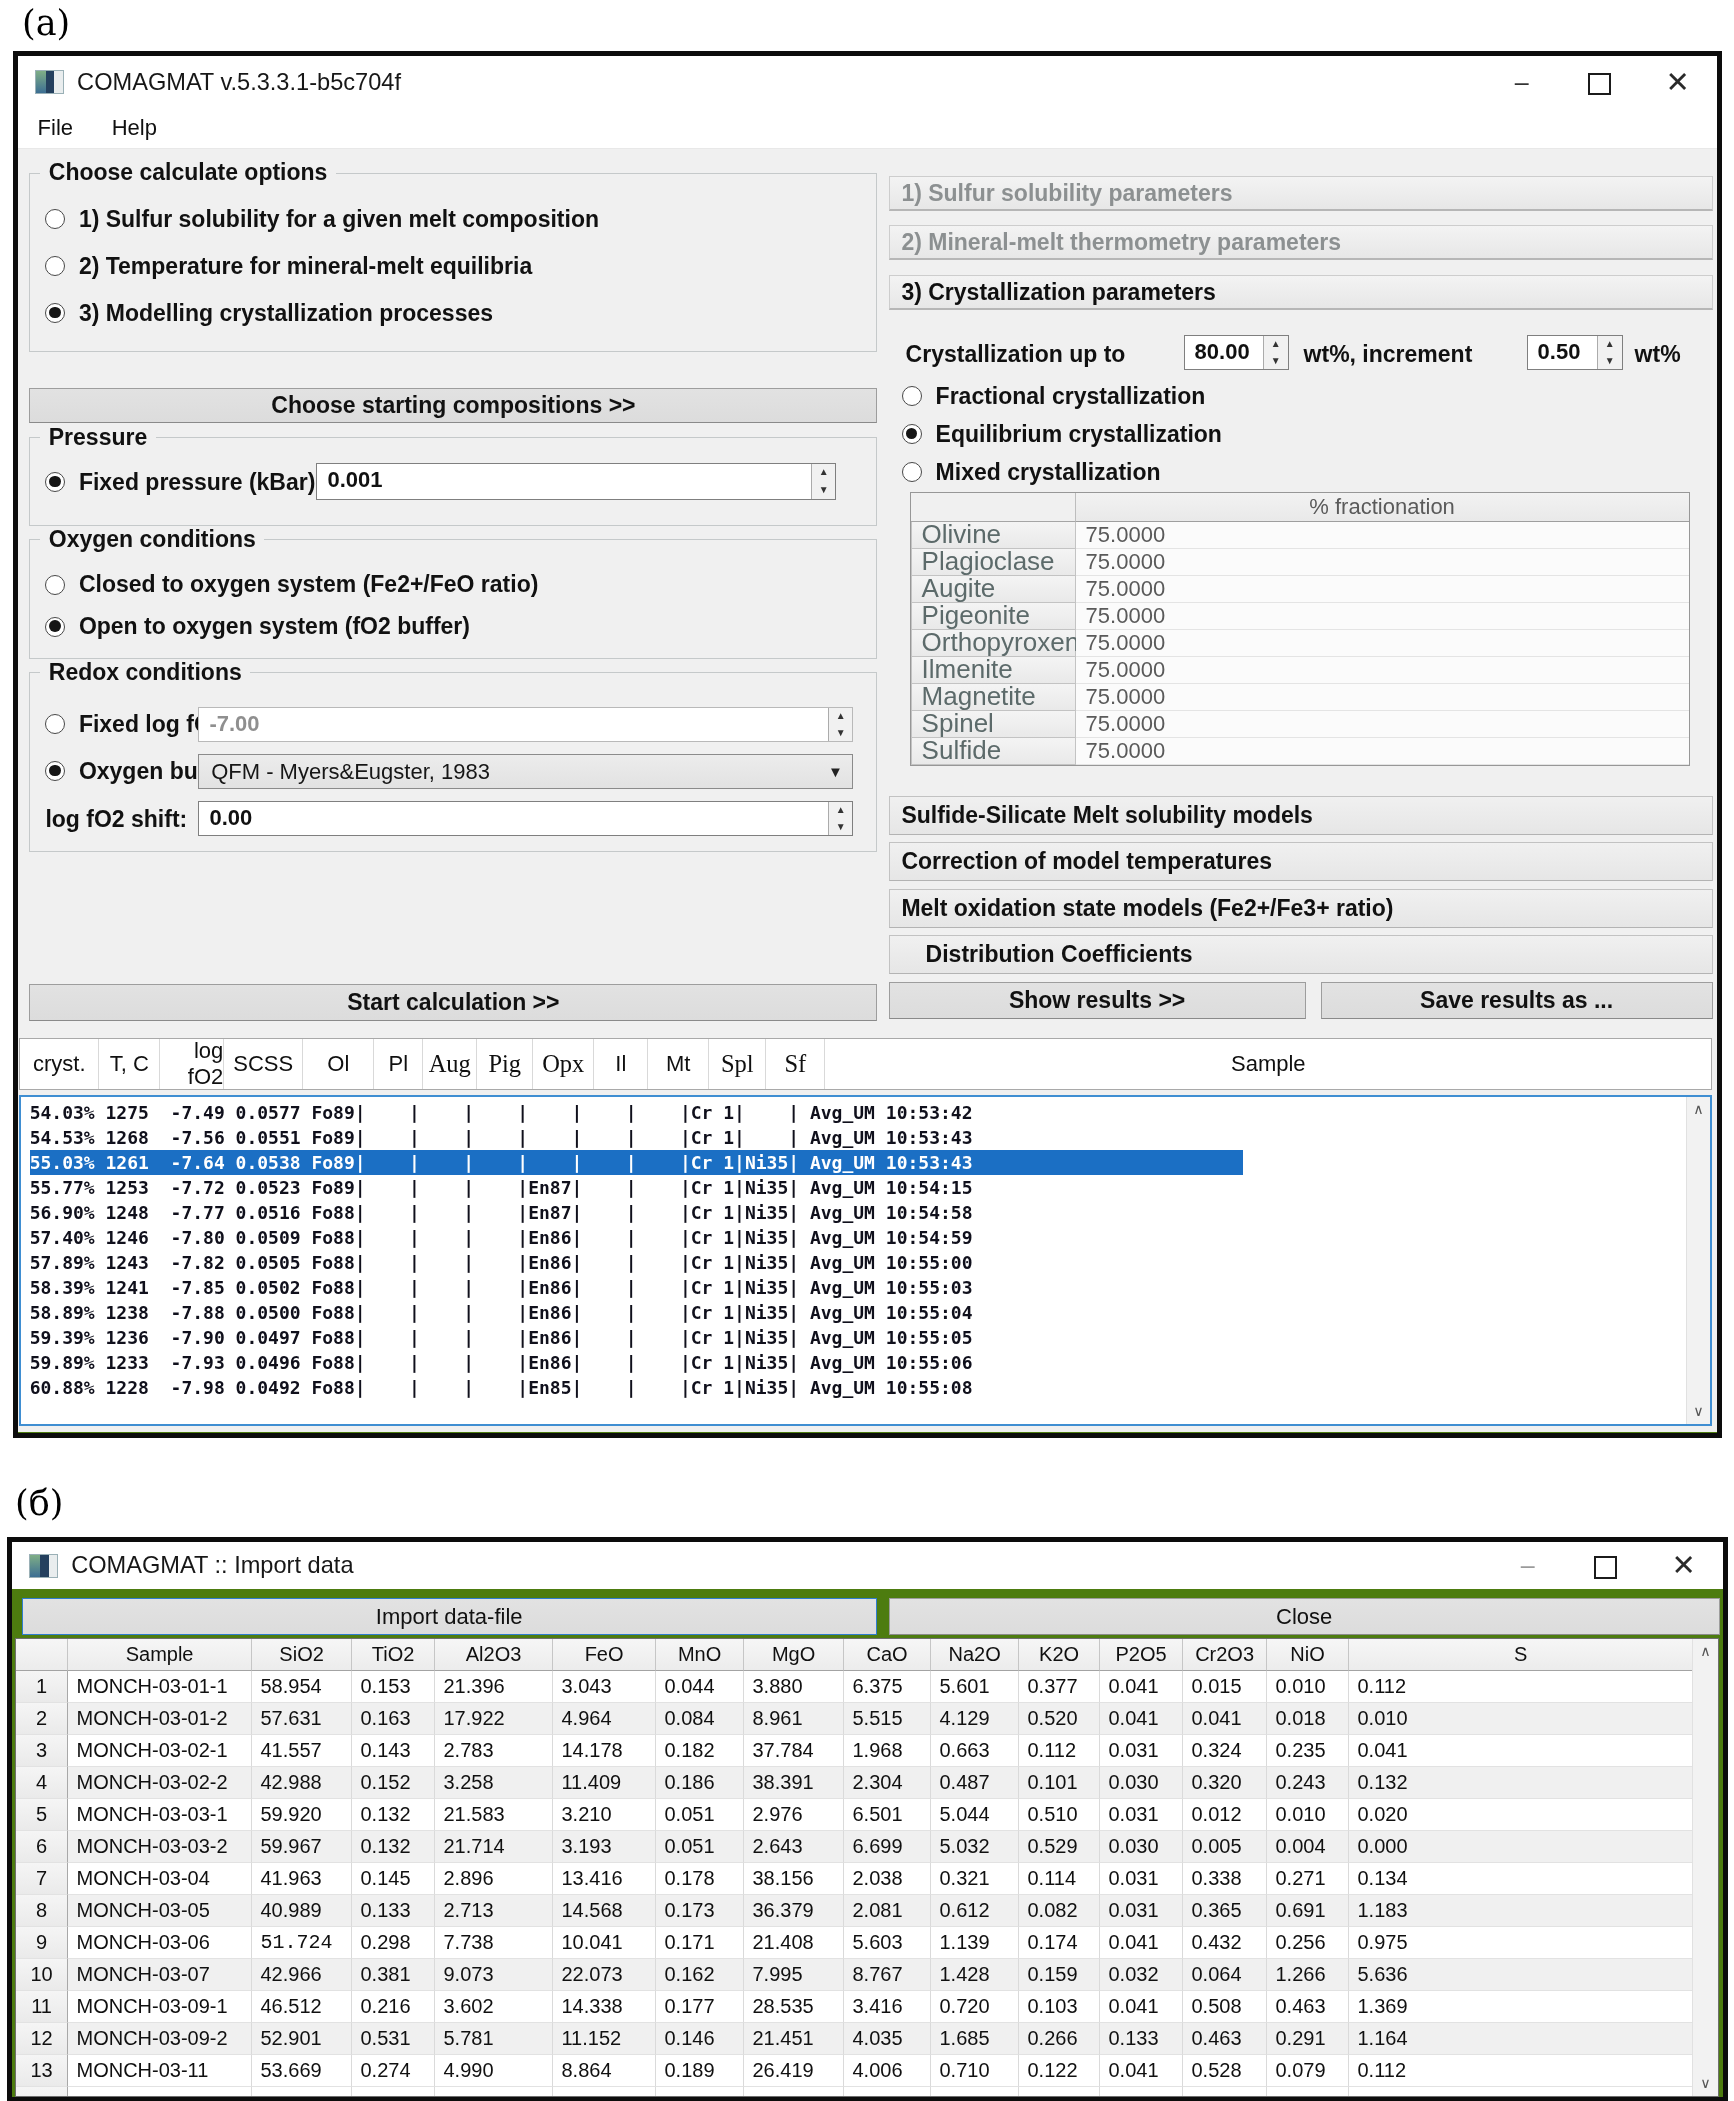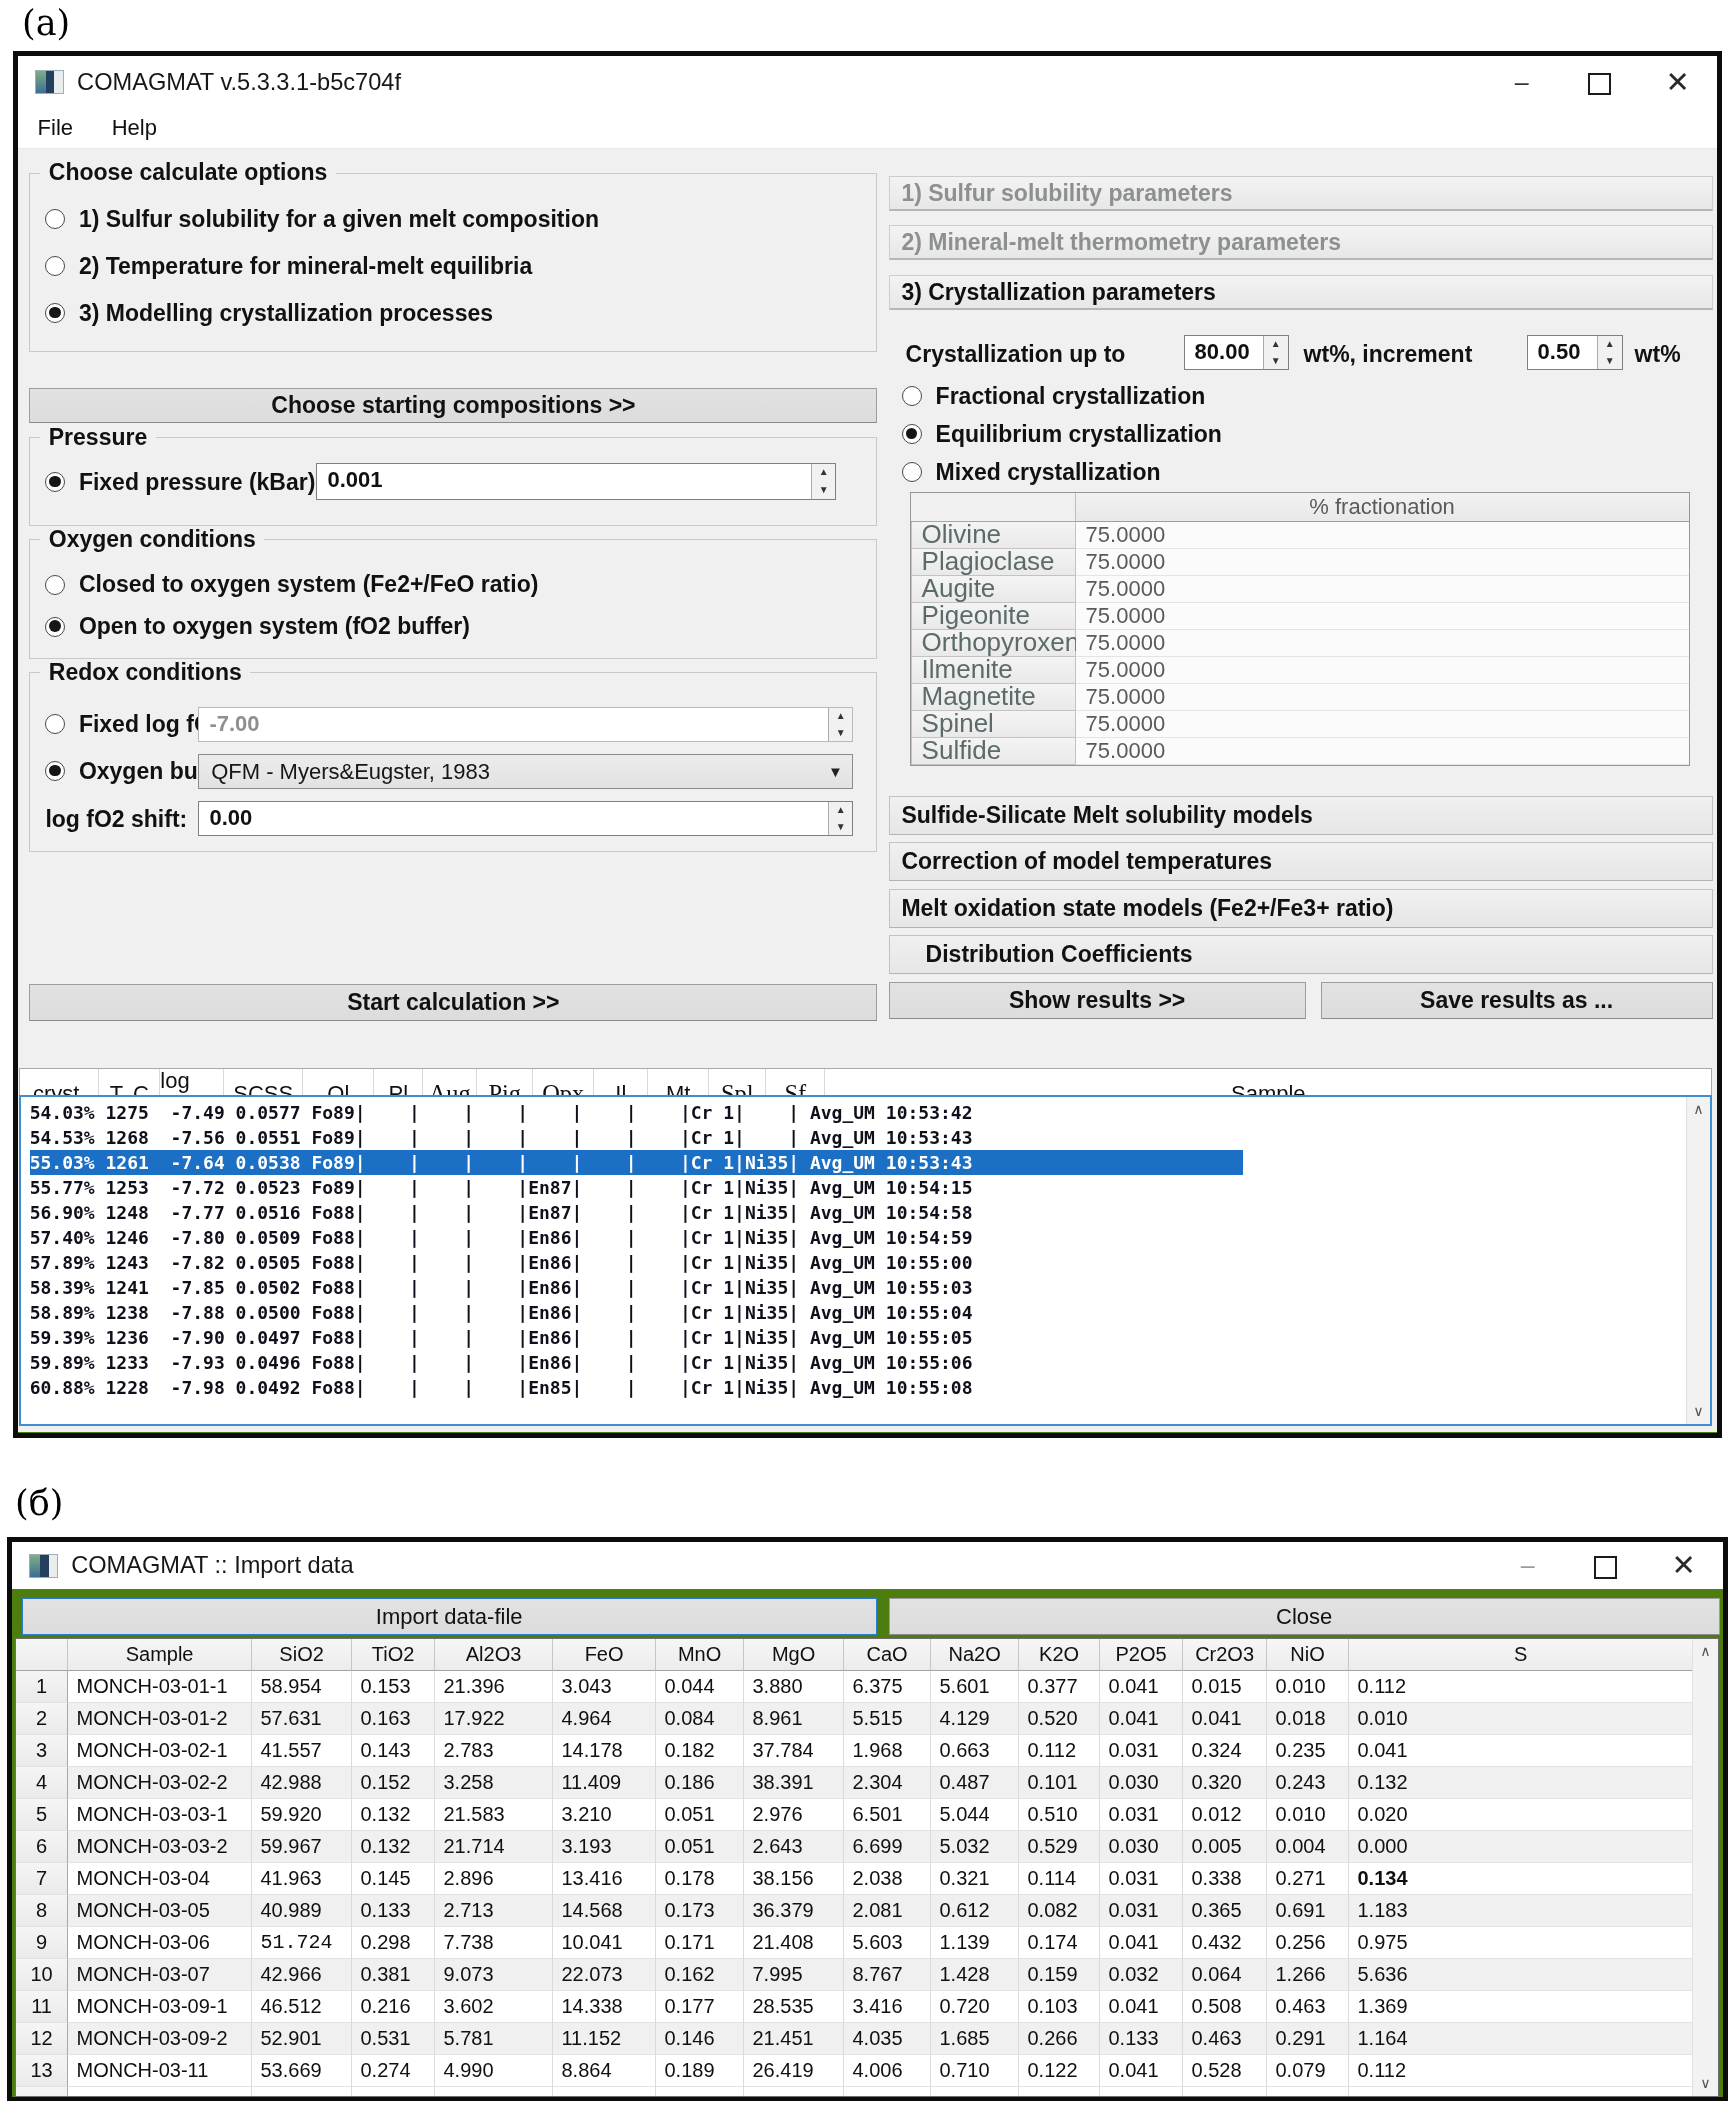--- a/index.html
+++ b/index.html
@@ -279,21 +279,21 @@
           <div class="btn flat-left" style="left: 0px; top: 647px; width: 824px; height: 39px;">Sulfide-Silicate Melt solubility models</div>
           <div class="btn flat-left" style="left: 0px; top: 693px; width: 824px; height: 39px;">Correction of model temperatures</div>
           <div class="btn flat-left" style="left: 0px; top: 740px; width: 824px; height: 39px;">Melt oxidation state models (Fe2+/Fe3+ ratio)</div>
           <div class="btn flat-left" style="left: 0px; top: 786px; width: 824px; height: 39px; padding-left: 36px;">Distribution Coefficients</div>
         </div>
 
       <div class="btn" style="left:0; top:833px; width:417px; height:37px;">Show results &gt;&gt;</div>
       <div class="btn" style="left:432px; top:833px; width:392px; height:37px;">Save results as ...</div>
     </div>
 
-    <div class="res-header" id="res-header" style="left:1.7px; top:919px; width:1693px; height:52px;">
+    <div class="res-header" id="res-header" style="left:1.7px; top:889px; width:1693px; height:52px;text-align:right;">
         <div class="rescol" style="width: 79px;">cryst.</div>
         <div class="rescol" style="width: 61px;">T, C</div>
         <div class="rescol" style="width: 64px;">log fO2</div>
         <div class="rescol" style="width: 79px;">SCSS</div>
         <div class="rescol" style="width: 71px;">Ol</div>
         <div class="rescol" style="width: 49px;">Pl</div>
         <div class="rescol" style="width: 54px;">Aug</div>
         <div class="rescol" style="width: 56px;">Pig</div>
         <div class="rescol" style="width: 61px;">Opx</div>
         <div class="rescol" style="width: 54px;">Il</div>
@@ -472,21 +472,21 @@
           <div class="icell" style="width: 118px;">2.896</div>
           <div class="icell" style="width: 103px;">13.416</div>
           <div class="icell" style="width: 88px;">0.178</div>
           <div class="icell" style="width: 100px;">38.156</div>
           <div class="icell" style="width: 87px;">2.038</div>
           <div class="icell" style="width: 88px;">0.321</div>
           <div class="icell" style="width: 81px;">0.114</div>
           <div class="icell" style="width: 83px;">0.031</div>
           <div class="icell" style="width: 84px;">0.338</div>
           <div class="icell" style="width: 82px;">0.271</div>
-          <div class="icell" style="flex: 1 1 0%; margin-right: 25px; font-weight: bold;">0.134</div>
+          <div class="icell" style="flex: 1 1 0%; margin-right: 25px;">0.134</div>
         </div>
         <div class="irow stripe">
           <div class="icell num" style="width: 52px;">8</div>
           <div class="icell" style="width: 184px;">MONCH-03-05</div>
           <div class="icell" style="width: 100px;">40.989</div>
           <div class="icell" style="width: 83px;">0.133</div>
           <div class="icell" style="width: 118px;">2.713</div>
           <div class="icell" style="width: 103px;">14.568</div>
           <div class="icell" style="width: 88px;">0.173</div>
           <div class="icell" style="width: 100px;">36.379</div>

